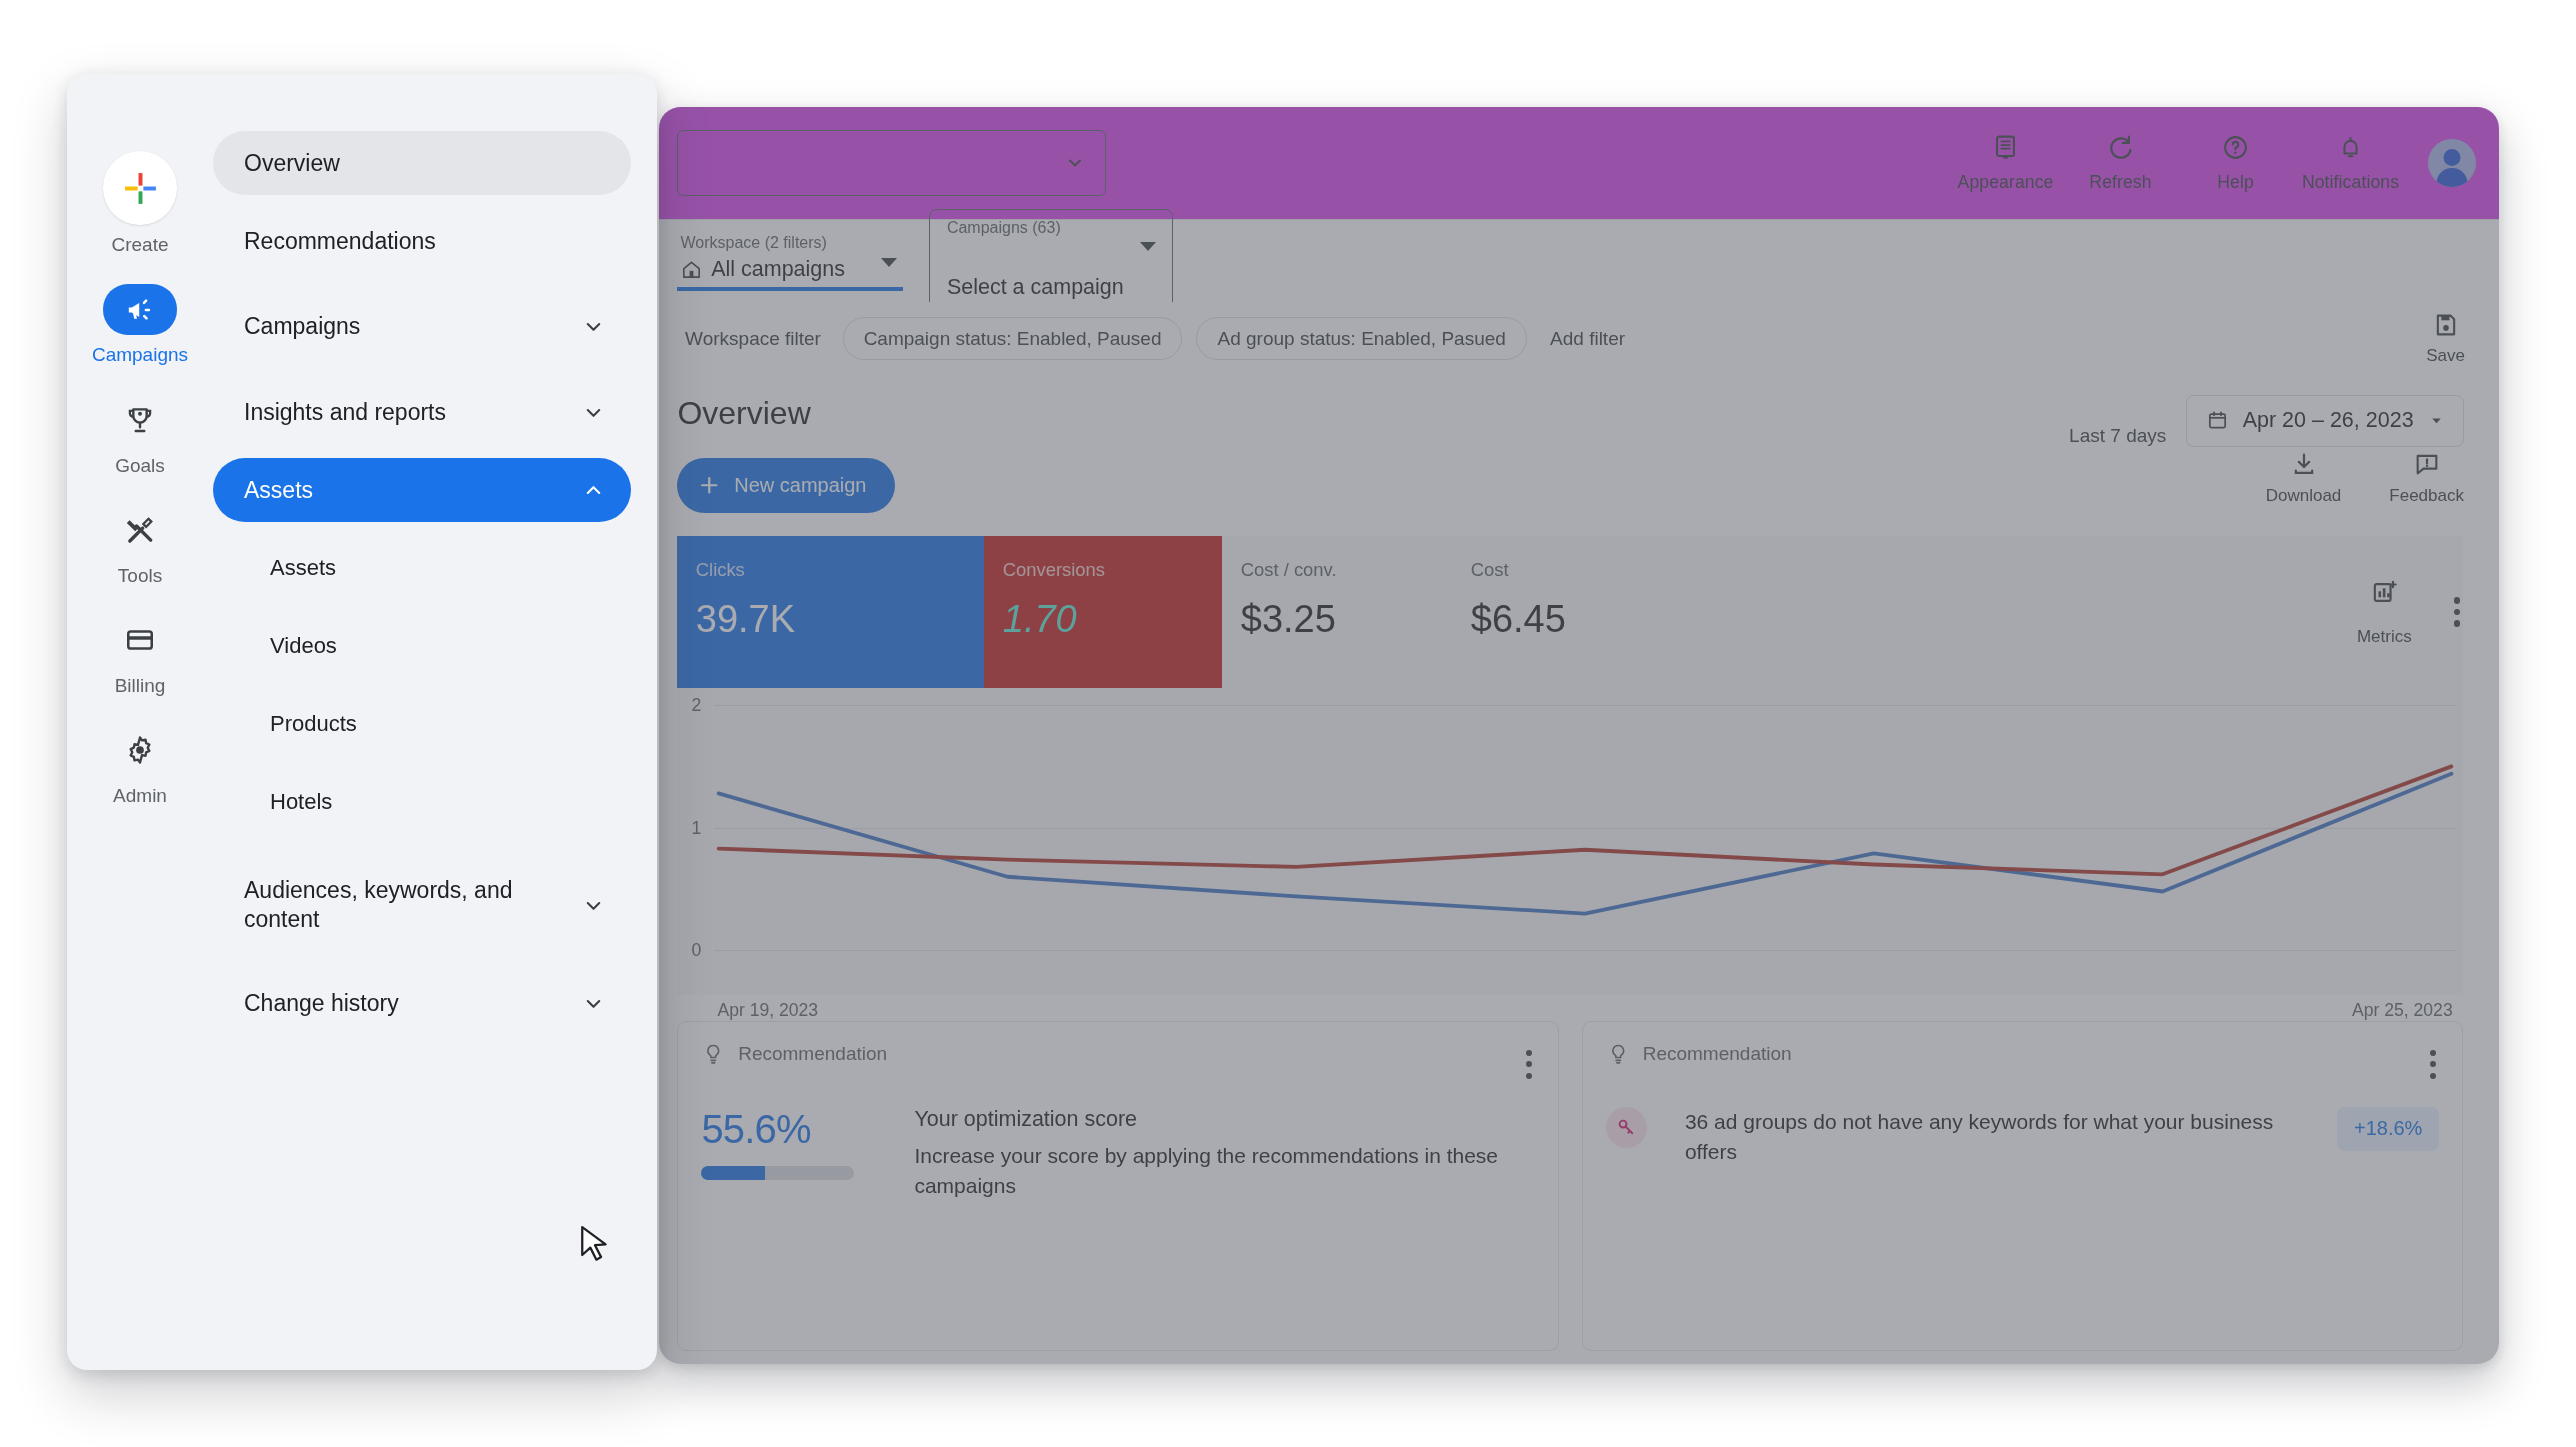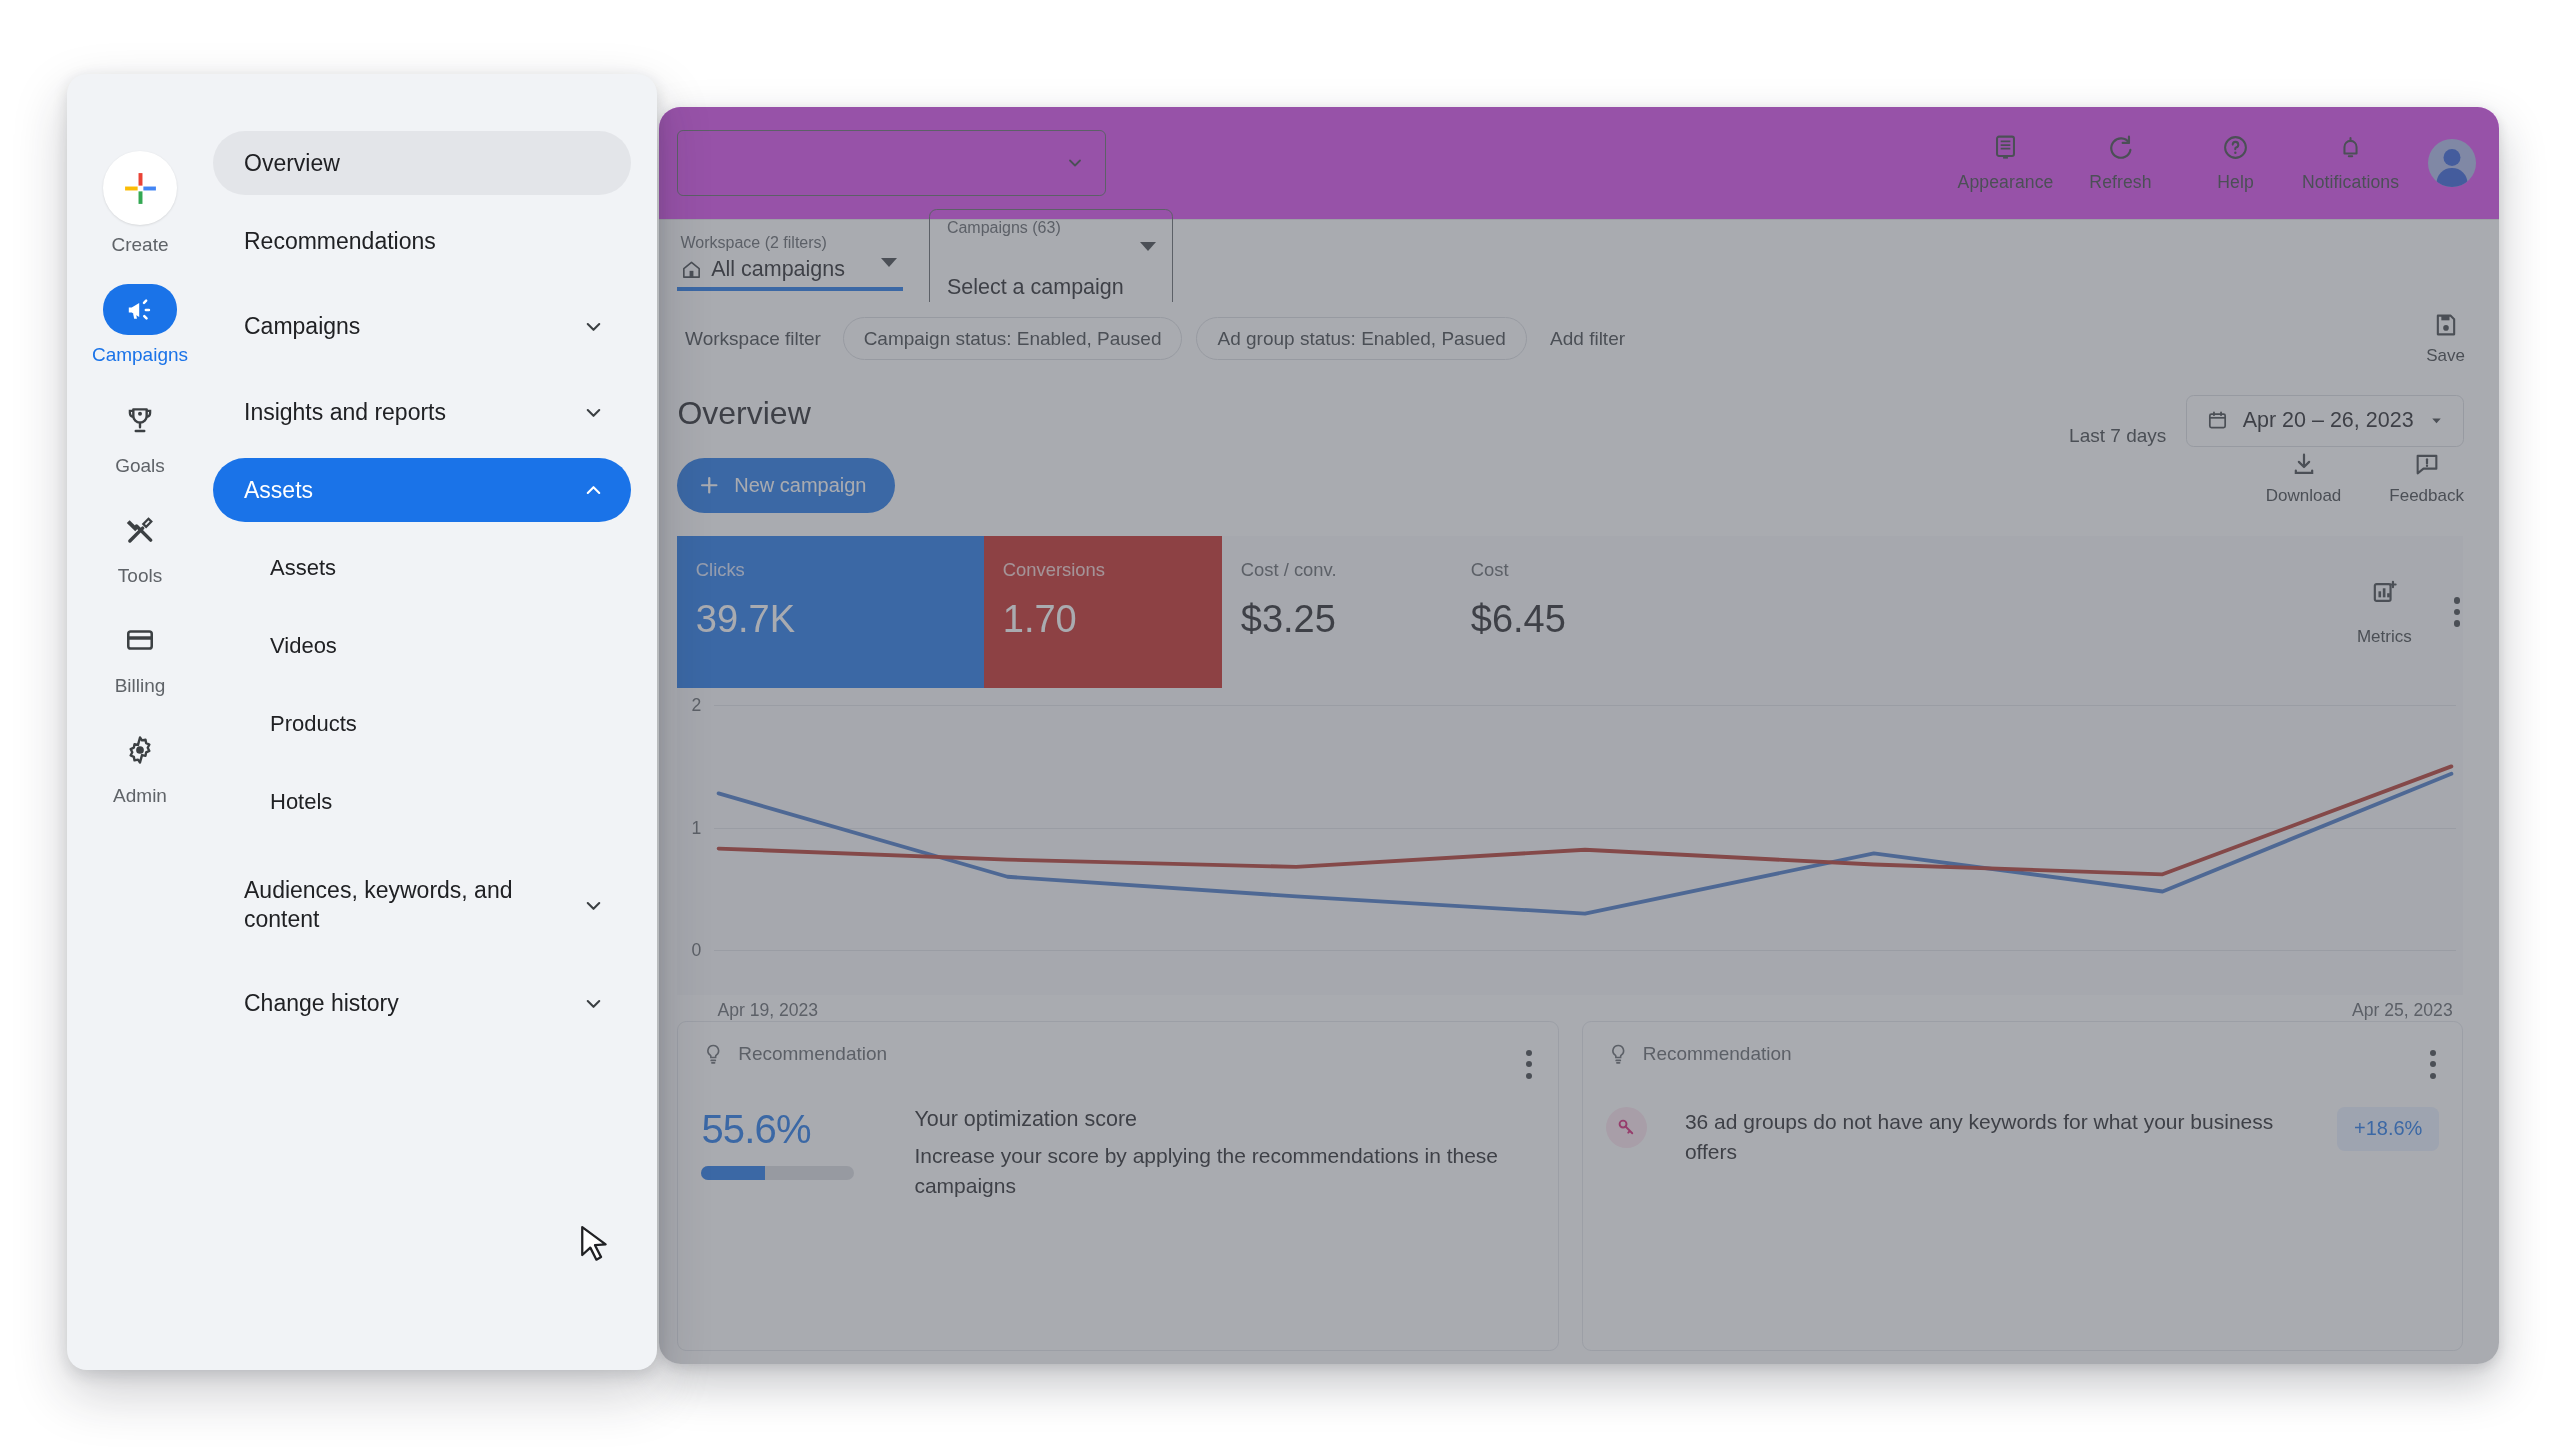--- a/index.html
+++ b/index.html
@@ -132,21 +132,21 @@
     display:flex; background:#fff;
   }
   .mcard { flex: 0 0 153px; padding: 23px 0 0 18.4px; position:relative; }
   .mcard .mlabel { font-size:18.4px; margin-bottom: 17px; }
   .mcard .mvalue { font-size:38px; font-weight:400; }
   .mcard.sel-blue { background:#1a73e8; flex: 0 0 307px; }
   .mcard.sel-blue .mlabel { color:#d6e2fb; }
   .mcard.sel-blue .mvalue { color:#ffffff; }
   .mcard.sel-red  { background:#c5221f; flex: 0 0 238px; }
   .mcard.sel-red .mlabel { color:#f5cfcd; }
-  .mcard.sel-red .mvalue { color:#ffffff; }
+  .mcard.sel-red .mvalue { color:#5eead4;font-style:italic; }
   .mcard.plain { background:#f8f9fa; flex: 0 0 230px; }
   .mcard.plain .mlabel { color:#5f6368; }
   .mcard.plain .mvalue { color:#202124; }
   .mcard.filler { background:#f8f9fa; flex: 1 1 auto; }
   .metric-tools {
     position:absolute; right: 0px; top: 429px; width: 322px; height: 152px;
     display:flex; align-items:center; justify-content:flex-end;
     gap: 38px; padding-right: 34px;
   }
   .metric-tools .item { display:flex; flex-direction:column; align-items:center; gap:20px; color:#3c4043; }

